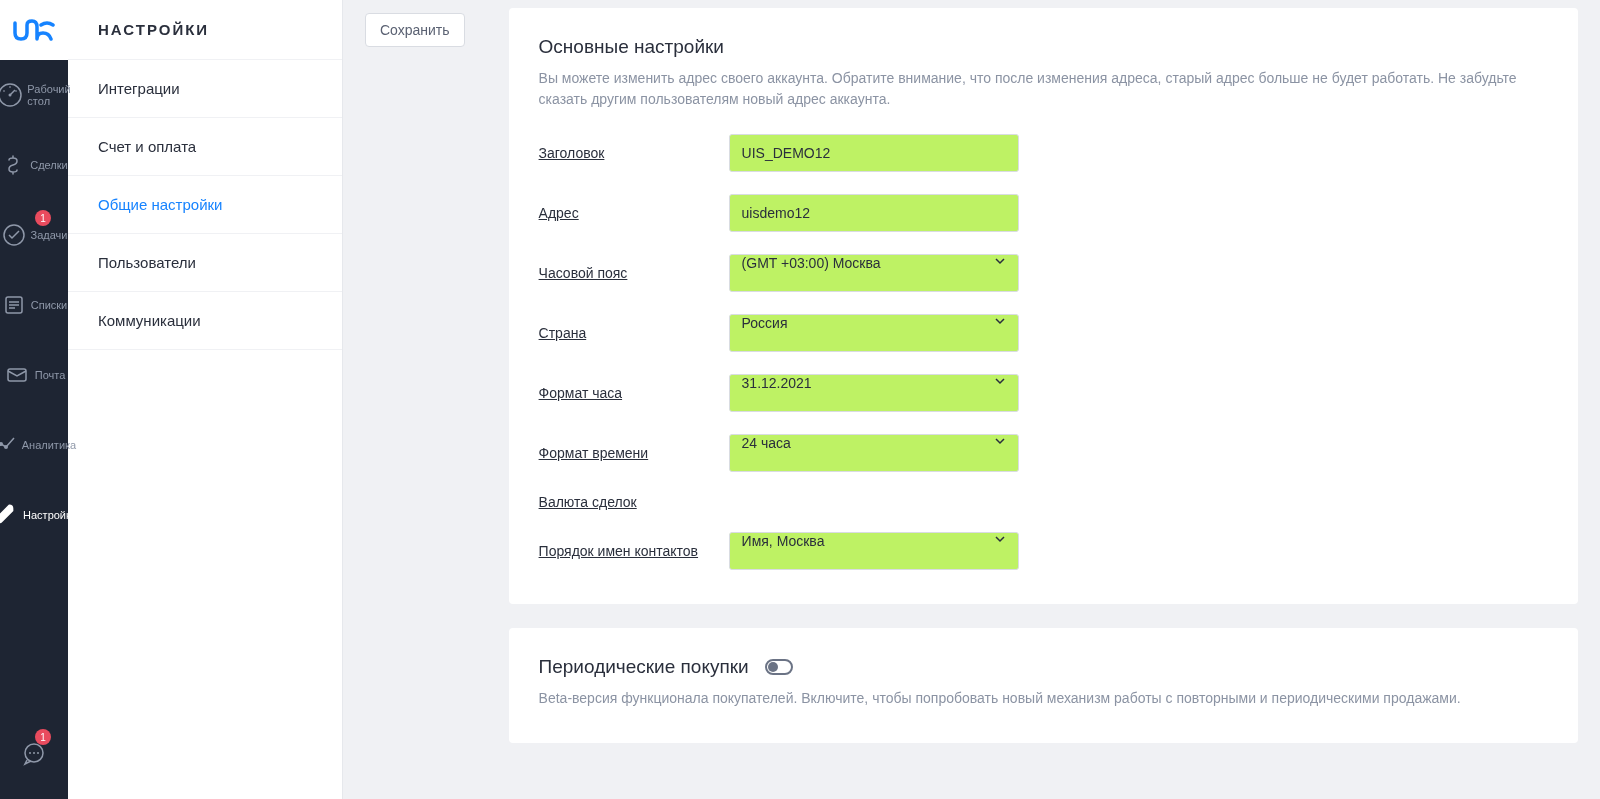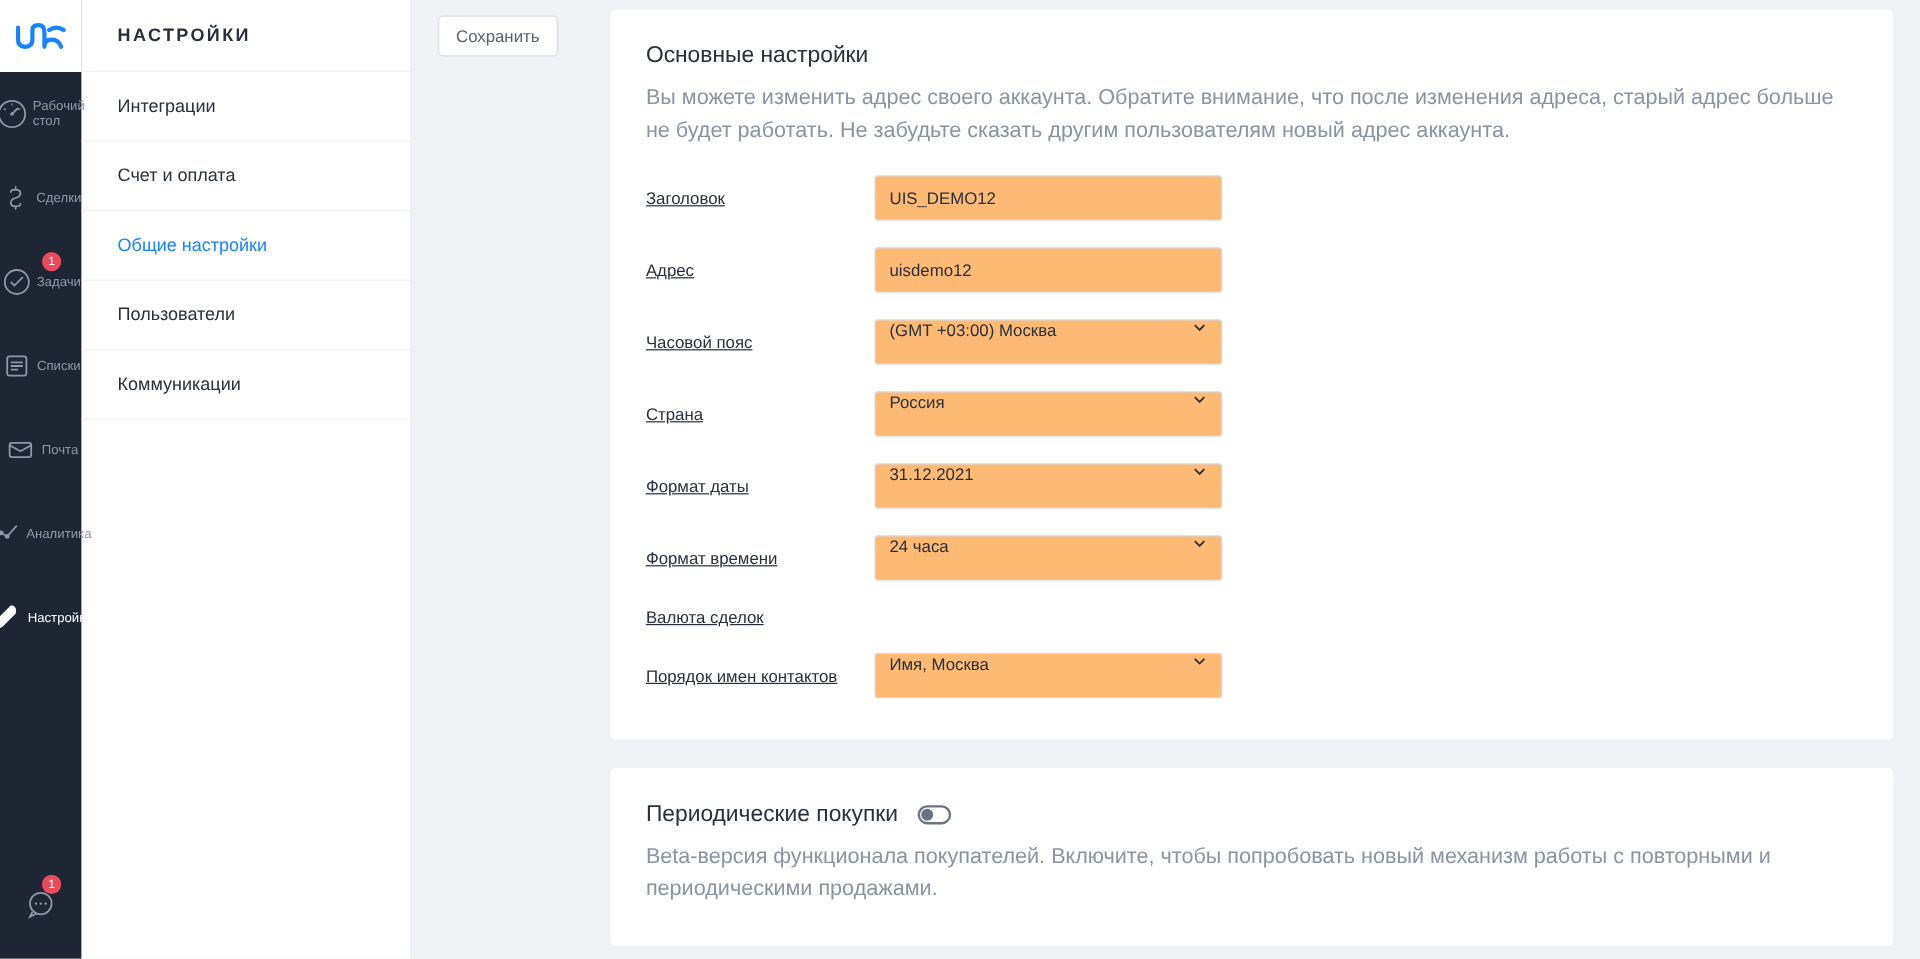--- a/index.html
+++ b/index.html
@@ -131,21 +131,21 @@
     .section-title {
       font-size: 19px;
       color: #2a2f3c;
       font-weight: 500;
       margin-bottom: 10px;
       display: flex;
       align-items: center;
       gap: 16px;
     }
     .section-desc {
-      font-size: 18px;
+      font-size: 14px;
       color: #8b93a3;
       line-height: 1.5;
       margin-bottom: 24px;
     }
     .form-row {
       display: flex;
       align-items: center;
       margin-bottom: 22px;
     }
     .form-row:last-child { margin-bottom: 0; }
@@ -157,21 +157,21 @@
       text-decoration: underline;
     }
     .form-input, .form-select {
       width: 290px;
       height: 38px;
       border: 1px solid #d9dce2;
       border-radius: 3px;
       padding: 0 12px;
       font-size: 14px;
       color: #2a2f3c;
-      background: #fdba74;
+      background: #bef264;
     }
     .form-select {
       display: flex;
       align-items: flex-start;
       justify-content: space-between;
       cursor: pointer;
     }
     .chevron-down {
       width: 12px; height: 12px; flex-shrink: 0;
     }
@@ -334,21 +334,21 @@
         <div class="form-label">Страна</div>
         <div class="form-select">
           <span>Россия</span>
           <svg class="chevron-down" viewBox="0 0 12 12">
               <path d="M2 4 L6 8 L10 4" stroke="#2a2f3c" stroke-width="1.5" fill="none"></path>
             </svg>
         </div>
       </div>
 
       <div class="form-row">
-        <div class="form-label">Формат даты</div>
+        <div class="form-label">Формат часа</div>
         <div class="form-select">
           <span>31.12.2021</span>
           <svg class="chevron-down" viewBox="0 0 12 12">
               <path d="M2 4 L6 8 L10 4" stroke="#2a2f3c" stroke-width="1.5" fill="none"></path>
             </svg>
         </div>
       </div>
 
       <div class="form-row">
         <div class="form-label">Формат времени</div>

